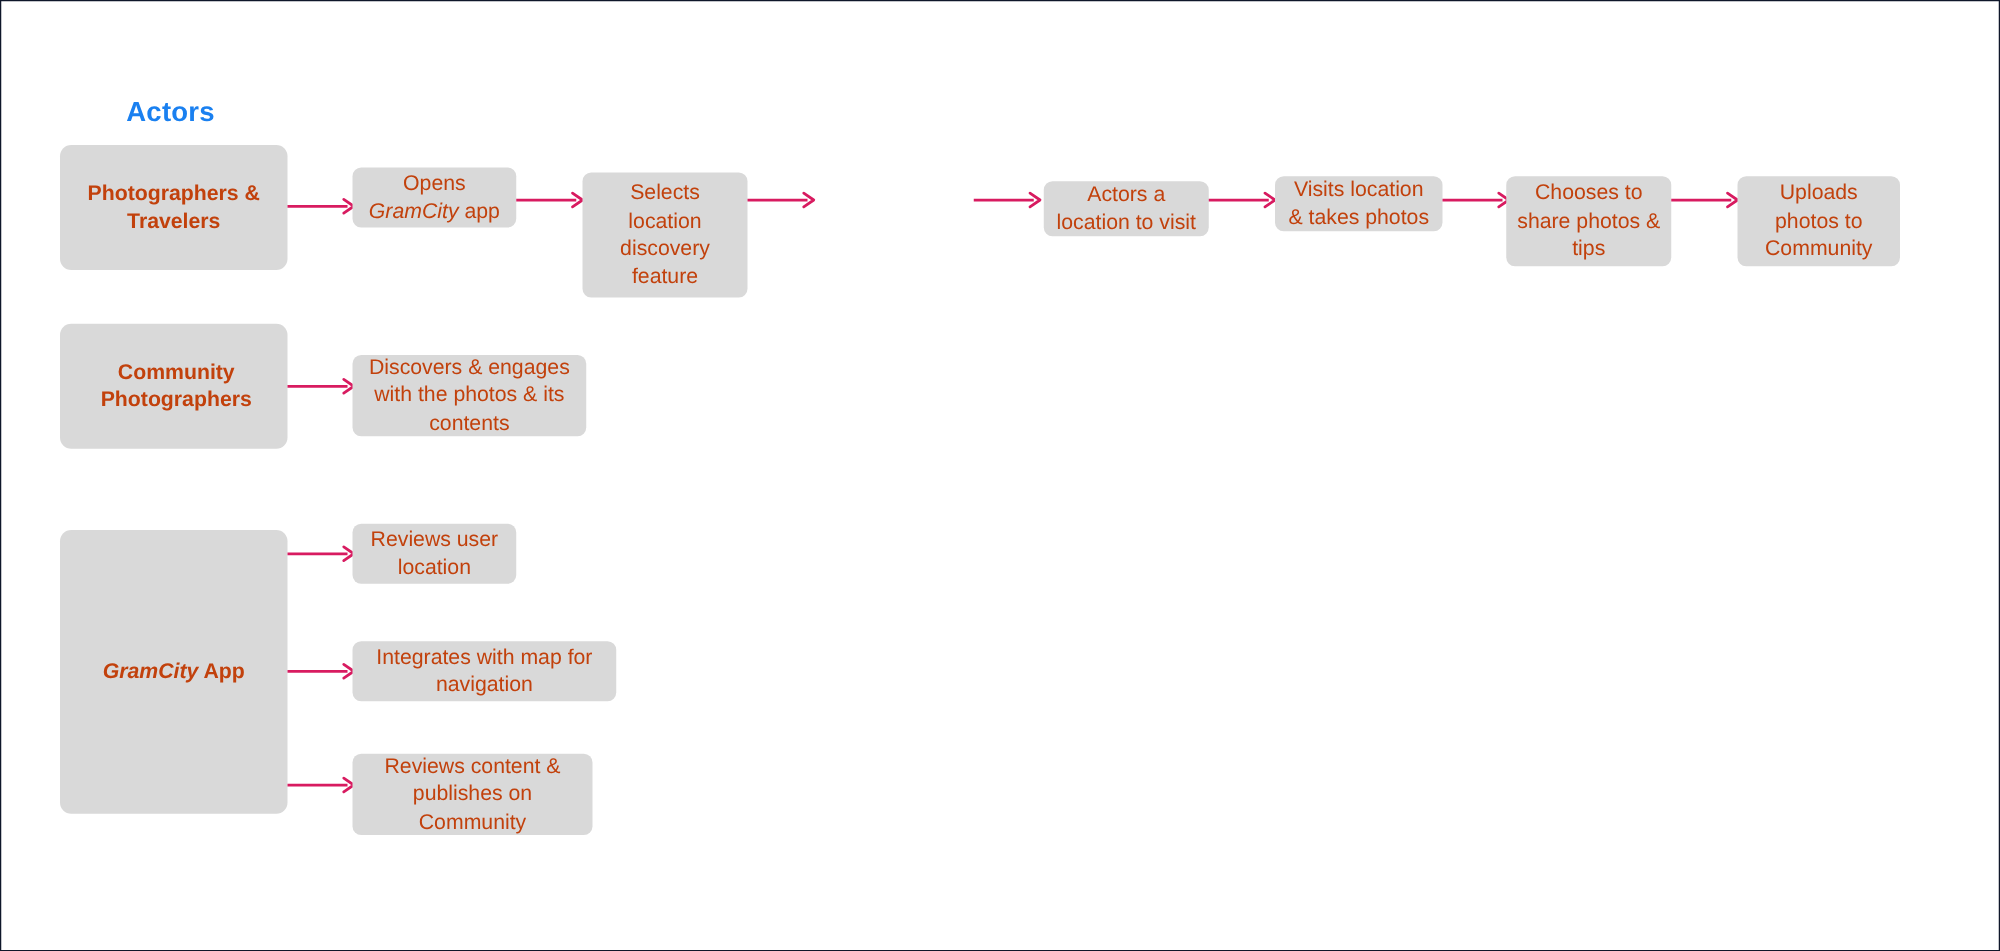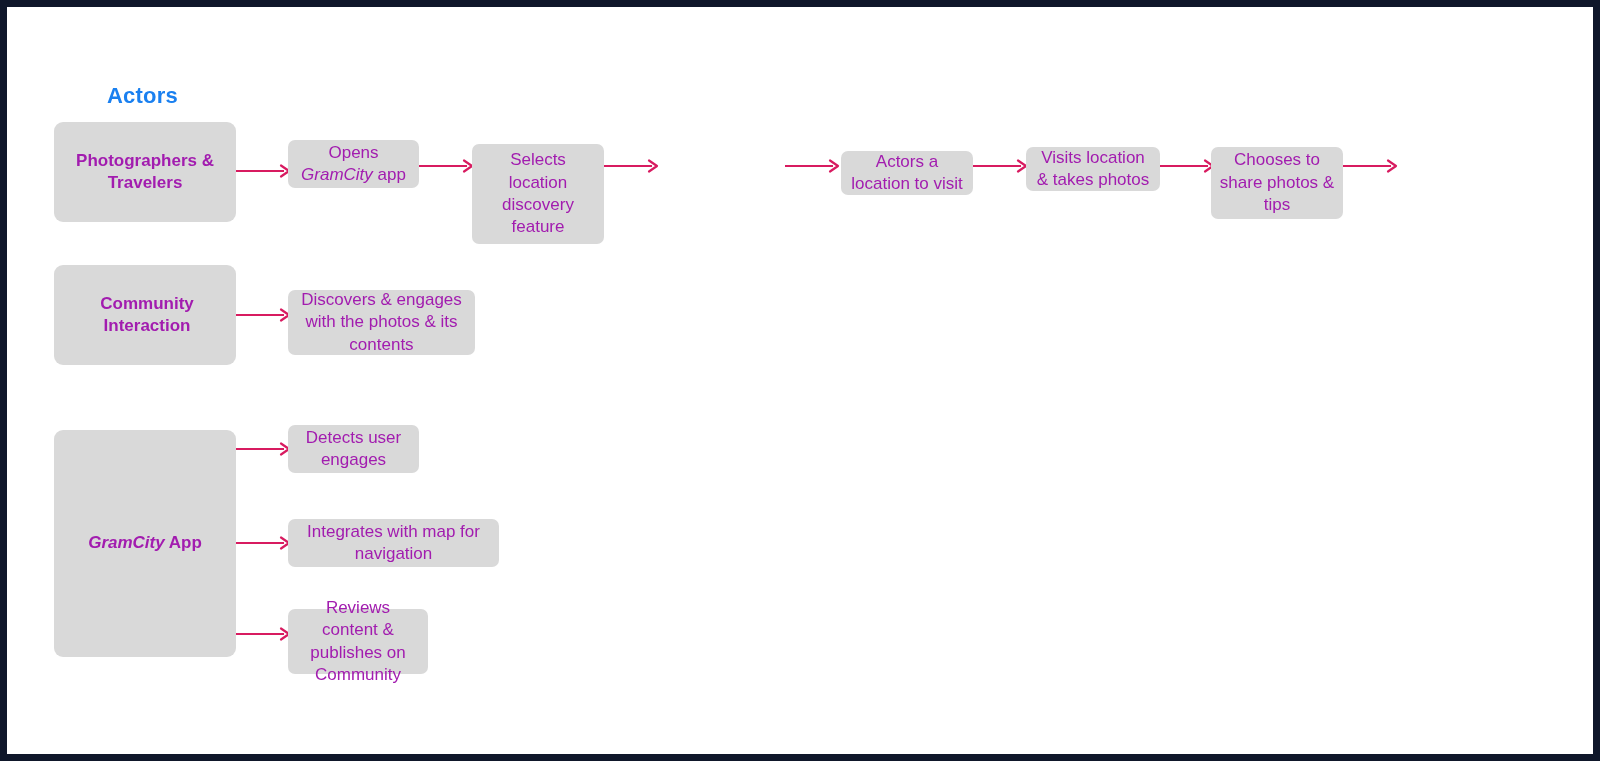--- a/index.html
+++ b/index.html
@@ -8,42 +8,42 @@
     background: #ffffff;
   }
   body {
     font-family: "Liberation Sans", sans-serif;
   }
   #canvas {
     position: relative;
     width: 1600px;
     height: 761px;
     background: #ffffff;
-    border: 7px solid #0f172a;
+    border: 1px solid #0f172a;
     box-sizing: border-box;
     overflow: hidden;
   }
   .section-title {
     position: absolute;
     color: #1a80f0;
     font-weight: bold;
     font-size: 22px;
     letter-spacing: 0.2px;
     white-space: nowrap;
   }
   .box {
     position: absolute;
     background: #d9d9d9;
     border-radius: 7px;
     box-sizing: border-box;
     display: flex;
     align-items: center;
     justify-content: center;
     text-align: center;
-    color: #a21caf;
+    color: #c2410c;
     font-size: 17px;
     line-height: 1.32;
     padding: 4px 8px;
   }
   .box.actor {
     font-weight: bold;
     font-size: 17px;
     border-radius: 9px;
   }
   .box span.ital {
@@ -125,23 +125,24 @@
 
   <div class="box" style="left:1204px; top:140px; width:132px; height:72px;">Chooses to share photos &amp; tips</div>
 
   <div class="arrow" style="left:1336px; top:152px; width:56px;">
     <svg width="56" height="14" viewBox="0 0 56 14">
         <path d="M0 7 H48" stroke="#d81b60" stroke-width="2.2" fill="none"></path>
         <path d="M45 1.5 L53 7 L45 12.5" stroke="#d81b60" stroke-width="2.2" fill="none" stroke-linecap="round" stroke-linejoin="round"></path>
       </svg>
   </div>
 
+  <div class="box" style="left:1389px; top:140px; width:130px; height:72px;">Uploads photos to Community</div>
 
   <div class="box actor" style="left:47px; top:258px; width:182px; height:100px;padding-left:12px;">
-    <span><span>Community</span><br><span>Interaction</span></span>
+    <span><span>Community</span><br><span>Photographers</span></span>
   </div>
 
   <div class="arrow" style="left:229px; top:301px; width:56px;">
     <svg width="56" height="14" viewBox="0 0 56 14">
         <path d="M0 7 H48" stroke="#d81b60" stroke-width="2.2" fill="none"></path>
         <path d="M45 1.5 L53 7 L45 12.5" stroke="#d81b60" stroke-width="2.2" fill="none" stroke-linecap="round" stroke-linejoin="round"></path>
       </svg>
   </div>
 
   <div class="box" style="left:281px; top:283px; width:187px; height:65px;">Discovers &amp; engages with the photos &amp; its contents</div>
@@ -150,33 +151,33 @@
     <span><span class="ital">GramCity</span><span> App</span></span>
   </div>
 
   <div class="arrow" style="left:229px; top:435px; width:56px;">
     <svg width="56" height="14" viewBox="0 0 56 14">
         <path d="M0 7 H48" stroke="#d81b60" stroke-width="2.2" fill="none"></path>
         <path d="M45 1.5 L53 7 L45 12.5" stroke="#d81b60" stroke-width="2.2" fill="none" stroke-linecap="round" stroke-linejoin="round"></path>
       </svg>
   </div>
 
-  <div class="box" style="left:281px; top:418px; width:131px; height:48px;">Detects user engages</div>
+  <div class="box" style="left:281px; top:418px; width:131px; height:48px;">Reviews user location</div>
 
   <div class="arrow" style="left:229px; top:529px; width:56px;">
     <svg width="56" height="14" viewBox="0 0 56 14">
         <path d="M0 7 H48" stroke="#d81b60" stroke-width="2.2" fill="none"></path>
         <path d="M45 1.5 L53 7 L45 12.5" stroke="#d81b60" stroke-width="2.2" fill="none" stroke-linecap="round" stroke-linejoin="round"></path>
       </svg>
   </div>
 
   <div class="box" style="left:281px; top:512px; width:211px; height:48px;">Integrates with map for navigation</div>
 
   <div class="arrow" style="left:229px; top:620px; width:56px;">
     <svg width="56" height="14" viewBox="0 0 56 14">
         <path d="M0 7 H48" stroke="#d81b60" stroke-width="2.2" fill="none"></path>
         <path d="M45 1.5 L53 7 L45 12.5" stroke="#d81b60" stroke-width="2.2" fill="none" stroke-linecap="round" stroke-linejoin="round"></path>
       </svg>
   </div>
 
-  <div class="box" style="left:281px; top:602px; width:140px; height:65px;">Reviews content &amp; publishes on Community</div>
+  <div class="box" style="left:281px; top:602px; width:192px; height:65px;">Reviews content &amp; publishes on Community</div>
 
 </div>
 
 </body></html>

